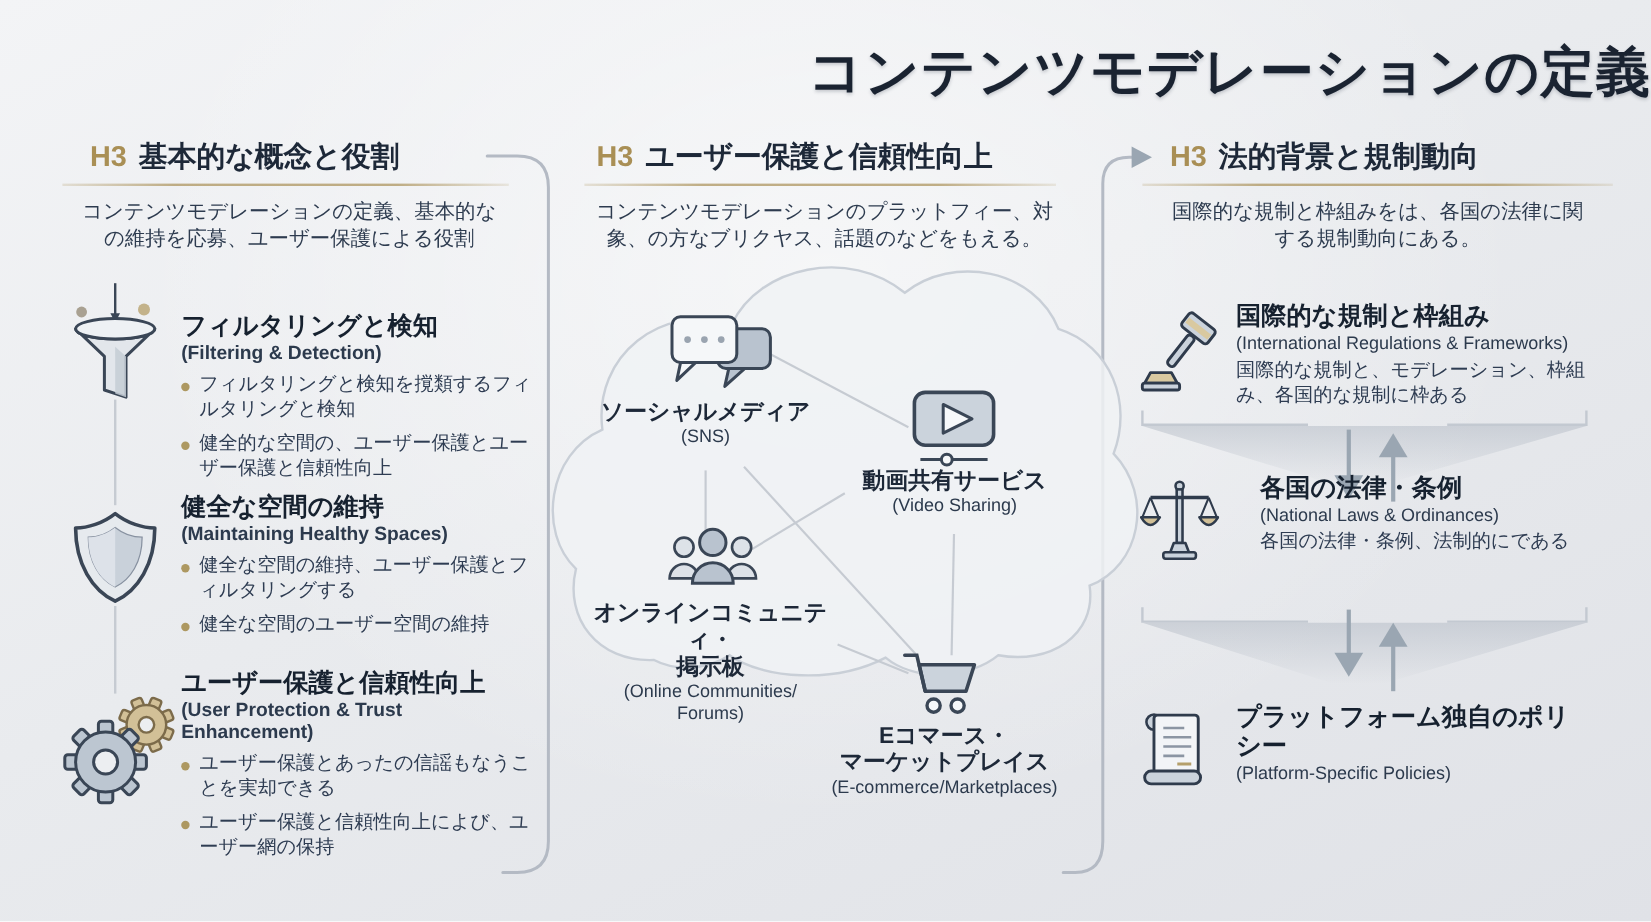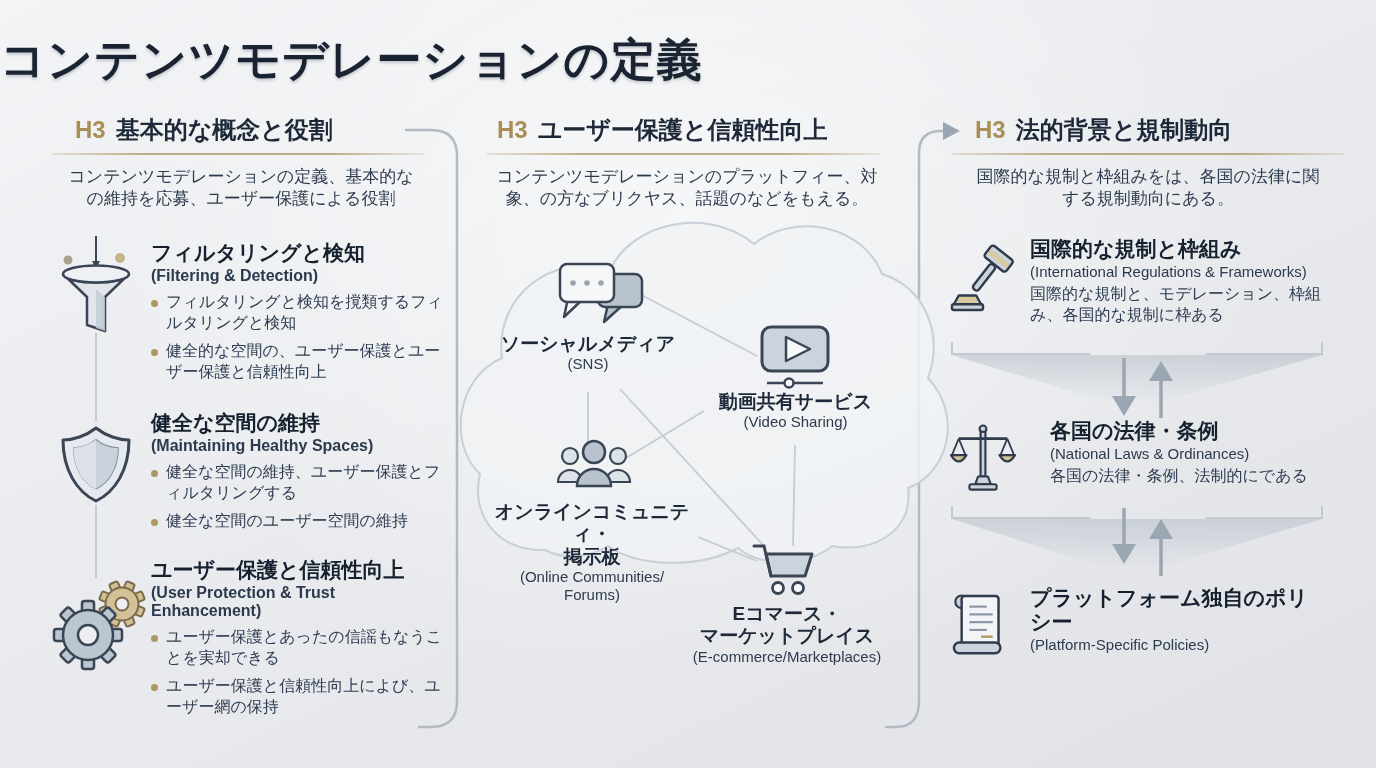--- a/index.html
+++ b/index.html
@@ -6,21 +6,21 @@
   html,body { width:1376px; height:768px; }
   body { font-family:"Liberation Sans","DejaVu Sans",sans-serif; }
   .canvas {
     position:relative; width:1376px; height:768px; overflow:hidden;
     background:
       radial-gradient(ellipse at 50% 30%, rgba(255,255,255,0.55), rgba(255,255,255,0) 60%),
       linear-gradient(155deg,#f3f4f6 0%,#e9ebee 45%,#e0e2e7 100%);
   }
   .page-title {
     position:absolute; left:0; top:30px; width:100%;
-    text-align:left; font-size:45px; font-weight:bold; color:#1a2331;
+    text-align:right; font-size:45px; font-weight:bold; color:#1a2331;
     letter-spacing:1px; text-shadow:0 2px 3px rgba(30,42,60,0.22);
   }
   .overlay { position:absolute; left:0; top:0; width:1376px; height:768px; pointer-events:none; }
 
   .col-head { position:absolute; font-size:24px; font-weight:bold; color:#1d2838; white-space:nowrap; }
   .col-head .tag { color:#a98f55; margin-right:10px; }
   .underline { position:absolute; height:2px;
     background:linear-gradient(90deg, rgba(169,143,85,0.2), rgba(169,143,85,0.7) 25%, rgba(169,143,85,0.7) 75%, rgba(169,143,85,0.15)); }
   .col-desc { position:absolute; text-align:center; font-size:17px; color:#2d3b4f; line-height:1.28; }
   .col-desc span { display:block; }
@@ -192,21 +192,21 @@
 
   <div class="col-head" style="left:75px; top:114px;">
     <span class="tag">H3</span><span>基本的な概念と役割</span>
   </div>
   <div class="underline" style="left:52px; top:153px; width:372px;"></div>
   <div class="col-desc" style="left:48px; top:166px; width:386px;">
     <span>コンテンツモデレーションの定義、基本的な</span>
       <span>の維持を応募、ユーザー保護による役割</span>
   </div>
 
-  <div class="item" style="top:241px;">
+  <div class="item" style="top:260px;">
     <div class="item-title">フィルタリングと検知</div>
     <div class="item-sub">(Filtering &amp; Detection)</div>
     <div class="bullet">
         <span class="dot"></span>
         <span class="btext">フィルタリングと検知を撹類するフィルタリングと検知</span>
       </div>
     <div class="bullet">
         <span class="dot"></span>
         <span class="btext">健全的な空間の、ユーザー保護とユーザー保護と信頼性向上</span>
       </div>
@@ -269,38 +269,38 @@
 
   <div class="col-head" style="left:975px; top:114px;">
     <span class="tag">H3</span><span>法的背景と規制動向</span>
   </div>
   <div class="underline" style="left:952px; top:153px; width:392px;"></div>
   <div class="col-desc" style="left:948px; top:166px; width:400px;">
     <span>国際的な規制と枠組みをは、各国の法律に関</span>
       <span>する規制動向にある。</span>
   </div>
 
-  <div class="card" style="top:237px;">
+  <div class="card" style="top:252px;">
     <svg class="card-icon" width="66" height="76" viewBox="-34 -36 68 72">
       <g transform="translate(6,-8) rotate(38)">
         <rect x="-3.5" y="-8" width="7" height="32" rx="3" fill="#cbd3dc" stroke="#2f3b4c" stroke-width="2.5"></rect>
         <rect x="-14" y="-24" width="28" height="15" rx="3" fill="#cbd3dc" stroke="#2f3b4c" stroke-width="2.5"></rect>
         <rect x="-12" y="-19" width="24" height="5.5" fill="#d9c9a0"></rect>
       </g>
       <path d="M -30 26 H -2 L -7 17 H -25 Z" fill="#d9c9a0" stroke="#2f3b4c" stroke-width="2.5" stroke-linejoin="round"></path>
       <rect x="-32" y="26" width="32" height="6" rx="2" fill="#cbd3dc" stroke="#2f3b4c" stroke-width="2.5"></rect>
     </svg>
     <div class="card-body">
       <div class="card-title">国際的な規制と枠組み</div>
       <div class="card-sub">(International Regulations &amp; Frameworks)</div>
       <div class="card-text">国際的な規制と、モデレーション、枠組み、各国的な規制に枠ある</div>
     </div>
   </div>
 
-  <div class="card" style="top:419px;gap:34px;">
+  <div class="card" style="top:395px;gap:34px;">
     <svg class="card-icon" width="66" height="72" viewBox="-34 -36 68 72">
       <circle cx="0" cy="-31" r="3.5" fill="#cbd3dc" stroke="#2f3b4c" stroke-width="2.2"></circle>
       <rect x="-2.5" y="-28" width="5" height="46" fill="#cbd3dc" stroke="#2f3b4c" stroke-width="2.2"></rect>
       <line x1="-25" y1="-21" x2="25" y2="-21" stroke="#2f3b4c" stroke-width="3"></line>
       <path d="M -25 -21 L -32 -4 M -25 -21 L -18 -4" stroke="#2f3b4c" stroke-width="1.8" fill="none"></path>
       <path d="M -33 -4 Q -25 9 -17 -4 Z" fill="#d2c097" stroke="#2f3b4c" stroke-width="2.2" stroke-linejoin="round"></path>
       <path d="M 25 -21 L 18 -4 M 25 -21 L 32 -4" stroke="#2f3b4c" stroke-width="1.8" fill="none"></path>
       <path d="M 17 -4 Q 25 9 33 -4 Z" fill="#d2c097" stroke="#2f3b4c" stroke-width="2.2" stroke-linejoin="round"></path>
       <path d="M -5 18 H 5 L 8 26 H -8 Z" fill="#cbd3dc" stroke="#2f3b4c" stroke-width="2.2" stroke-linejoin="round"></path>
       <rect x="-14" y="26" width="28" height="5.5" rx="2" fill="#cbd3dc" stroke="#2f3b4c" stroke-width="2.2"></rect>

